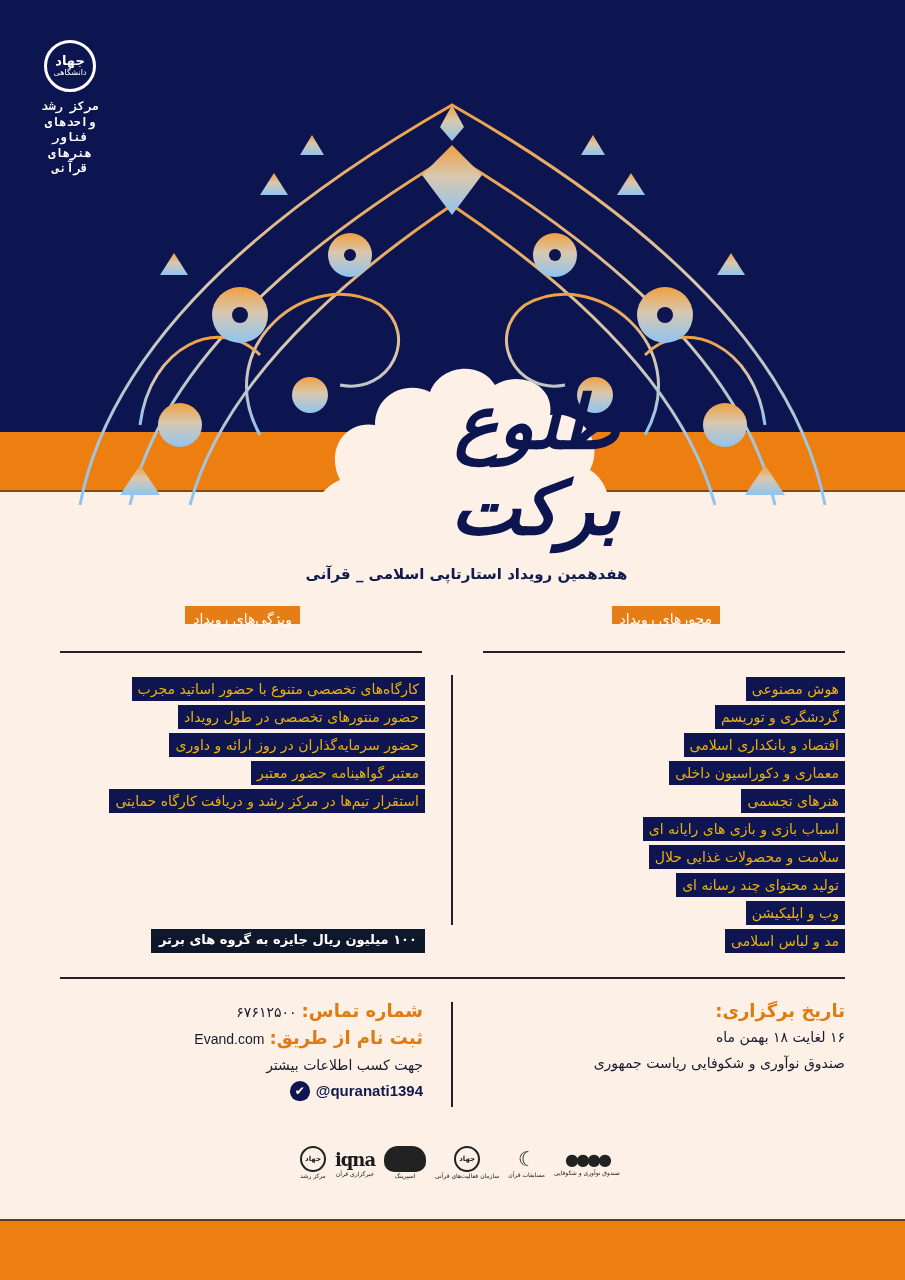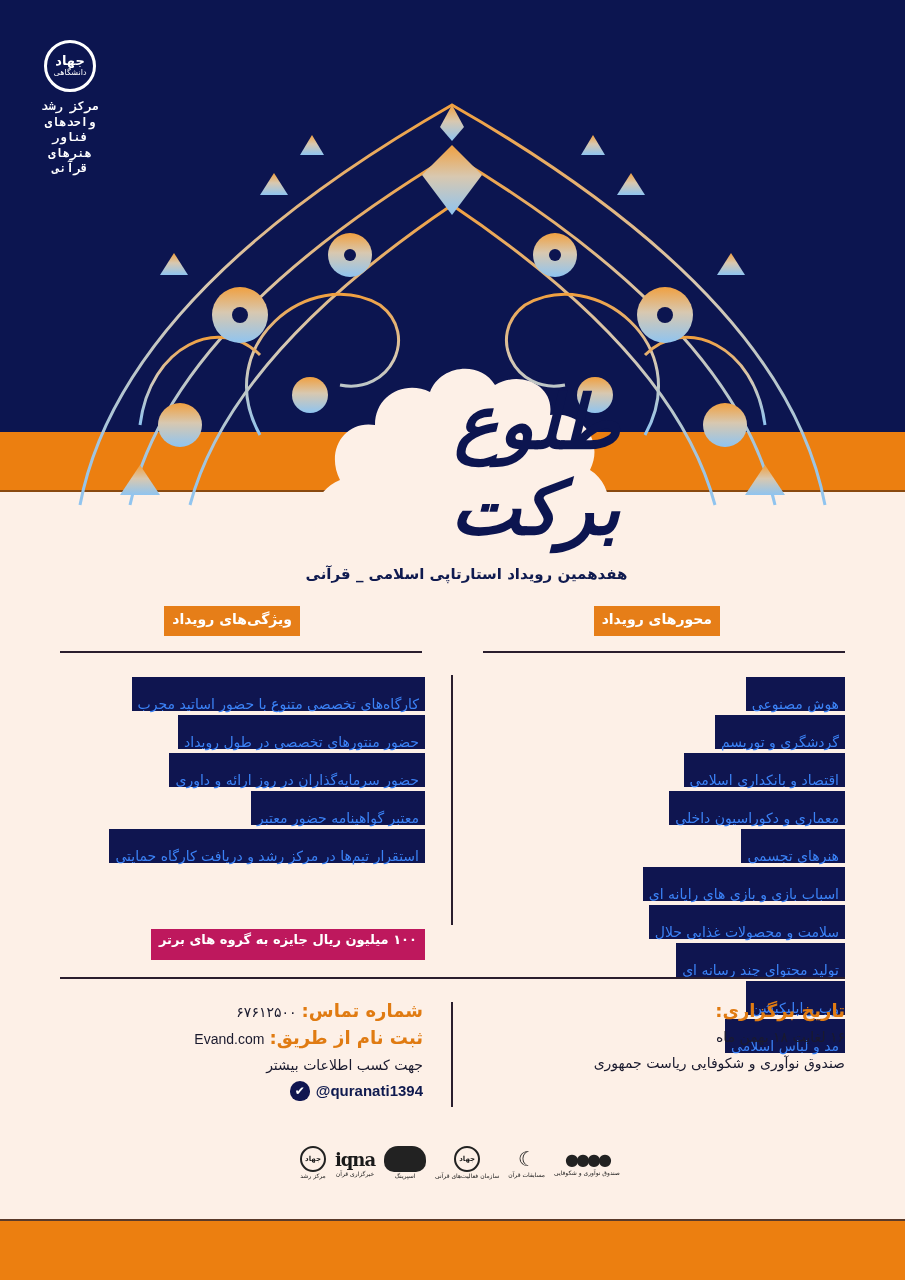--- a/index.html
+++ b/index.html
@@ -50,39 +50,39 @@
       font-size: 74px; color: #0c1550; font-style: italic; letter-spacing: -2px;
     }
     .subtitle {
       position: absolute; left: 0; width: 905px; top: 565px; text-align: center;
       font-size: 15px; font-weight: bold; color: #0f1a4f; padding-left: 28px;
     }
 
     
     .section-tag {
       position: absolute; background: #e67e18; color: #fff;
-      font-size: 14px; font-weight: bold; padding: 3px 8px; height: 30px;
+      font-size: 14px; font-weight: normal; padding: 3px 8px; height: 18px;
       line-height: 20px; white-space: nowrap;
     }
     .hline { position: absolute; height: 2px; background: #2a1e2e; }
     .vline { position: absolute; width: 2px; background: #2a1e2e; }
 
     
     .list { position: absolute; display: flex; flex-direction: column; gap: 4px; }
     .list.right { right: 60px; top: 677px; align-items: flex-start; }
     .list.left { right: 480px; top: 677px; align-items: flex-start; }
     .list-item {
-      background: #0f1550; color: #3b82f6; font-size: 14px;
-      padding: 17px 6px; height: 24px; line-height: 20px; white-space: nowrap;
+      background: #0f1550; color: #eab308; font-size: 14px;
+      padding: 2px 6px; height: 24px; line-height: 20px; white-space: nowrap;
     }
 
     .prize {
       position: absolute; right: 480px; top: 929px;
-      background: #be185d; color: #fff; font-size: 13px; font-weight: bold;
-      padding: 2px 8px; height: 31px; line-height: 18px; white-space: nowrap;
+      background: #0f172a; color: #fff; font-size: 13px; font-weight: bold;
+      padding: 2px 8px; height: 24px; line-height: 18px; white-space: nowrap;
     }
 
     
     .info-label { color: #e07b12; font-weight: bold; font-size: 18px; }
     .info-text { color: #1a1a2e; font-size: 14px; }
     .info-block { position: absolute; line-height: 26px; text-align: right; }
     .info-right { right: 60px; top: 998px; }
     .info-left { right: 482px; top: 998px; }
     .ig-row { display: flex; flex-direction: row-reverse; align-items: center; justify-content: flex-start; gap: 6px; direction: ltr; }
     .ig-handle { font-weight: bold; font-size: 15px; color: #0f1a4f; font-family: "Liberation Sans", sans-serif; }

